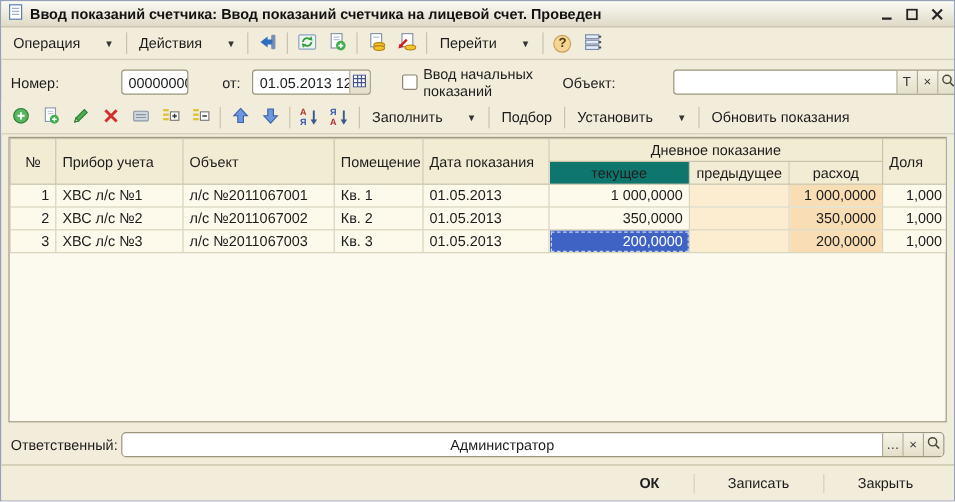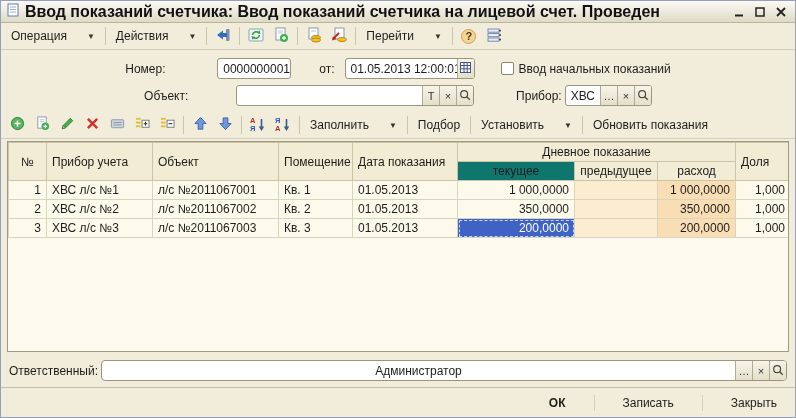--- a/index.html
+++ b/index.html
@@ -8,42 +8,42 @@
   .window {
     width: 796px; height: 418px; display: flex; flex-direction: column;
     background: #f1edda; border: 1px solid #94a0bc; overflow: hidden;
   }
   
   .titlebar {
     height: 22px; flex: 0 0 22px; display: flex; align-items: center; gap: 5px;
     padding: 0 5px; background: linear-gradient(#fbfaf4, #dfdac6);
     border-bottom: 1px solid #b9b49c;
   }
-  .titlebar .title { font-weight: bold; font-size: 16px; color: #111; white-space: nowrap; overflow: hidden; flex: 1; }
+  .titlebar .title { font-weight: bold; font-size: 12px; color: #111; white-space: nowrap; overflow: hidden; flex: 1; }
   .winbtns { display: flex; gap: 3px; }
   .winbtn { width: 18px; height: 16px; display: flex; align-items: center; justify-content: center; color: #222; font-size: 11px; }
   .winbtn svg { display: block; }
   
   .toolbar {
     height: 27px; flex: 0 0 27px; display: flex; align-items: center; gap: 1px;
     padding: 0 4px; border-bottom: 1px solid #d2cdb6; background: #f1edda;
   }
   .tbtn {
     display: flex; align-items: center; gap: 20px; padding: 3px 6px; border-radius: 2px;
     white-space: nowrap; cursor: default;
   }
   .tbtn .arr { font-size: 8px; color: #333; }
   .ibtn { width: 24px; height: 22px; display: flex; align-items: center; justify-content: center; border-radius: 2px; }
   .vsep { width: 1px; height: 18px; background: #c9c4aa; margin: 0 3px; flex: 0 0 1px; }
   .help-circle {
     width: 15px; height: 15px; border-radius: 50%; background: #f6d493; border: 1px solid #c9a05c;
     display: flex; align-items: center; justify-content: center; font-weight: bold; font-size: 11px; color: #4d3a12;
   }
   
-  .formarea { padding: 8px 8px 6px 8px; display: flex; flex-direction: column; gap: 6px; align-items: center; }
+  .formarea { padding: 8px 8px 6px 8px; display: flex; flex-direction: row; gap: 6px; align-items: center; }
   .frow { display: flex; align-items: center; height: 21px; }
   .flabel { width: 92px; flex: 0 0 92px; }
   .field {
     display: flex; align-items: stretch; height: 21px; background: #fff;
     border: 1px solid #9a957c; border-radius: 3px; overflow: hidden;
   }
   .field .fval { flex: 1; padding: 3px 5px 0 5px; white-space: nowrap; overflow: hidden; }
   .fbtn {
     width: 17px; display: flex; align-items: center; justify-content: center;
     background: linear-gradient(#f7f4e8,#e4dfc9); border-left: 1px solid #b0ab8f;
@@ -71,21 +71,21 @@
   .grid td.selected {
     background: #3e63c5; color: #fff;
     outline: 1px dashed #c8d4f2; outline-offset: -2px;
   }
   
   .footer { padding: 8px 8px 6px 8px; display: flex; flex-direction: column; gap: 6px; }
   .footer .field.rounded { border-radius: 4px; text-align: center; }
   .footer .field.pill { border-radius: 9px; }
   .btnbar {
     height: 30px; flex: 0 0 30px; border-top: 1px solid #c2bda3;
-    display: flex; align-items: center; justify-content: flex-end; padding: 0 8px; gap: 18px;
+    display: flex; align-items: center; justify-content: flex-end; padding: 0 24px; gap: 18px;
     background: #f1edda;
     text-align: right;
   }
   .bbtn { padding: 4px 10px; white-space: nowrap; }
   .bbtn.bold { font-weight: bold; }
   .bsep { width: 1px; height: 16px; background: #d5d0b8; }
   svg { flex: 0 0 auto; }
 </style>
 </head>
 <body>

